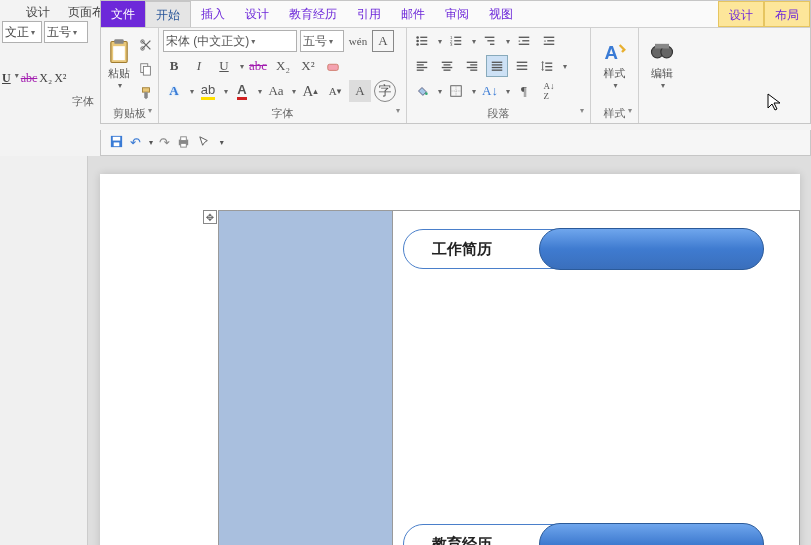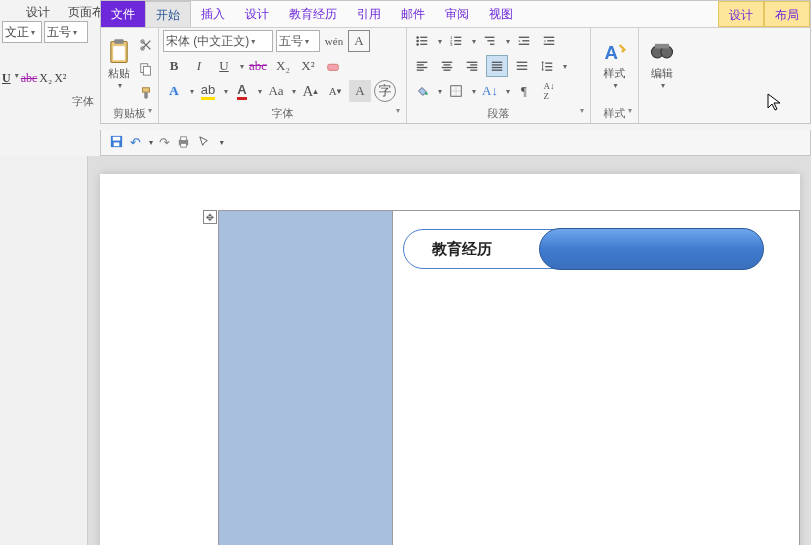--- a/index.html
+++ b/index.html
@@ -145,21 +145,21 @@
               </svg>
             </div>
         </div>
       </div>
       <div class="group-label">剪贴板</div>
     </div>
 
     <div class="group" style="width:248px">
       <div class="group-controls" style="flex-direction:column;gap:3px">
         <div class="row">
-          <div class="combo" style="width:110px">
+          <div class="combo" style="width:134px">
               <span>宋体 (中文正文)</span>
               <span class="dd">▾</span>
             </div>
           <div class="combo" style="width:44px">
               <span>五号</span>
               <span class="dd">▾</span>
             </div>
           <div class="btn-sm" style="font-size:11px">wén</div>
           <div class="btn-sm" style="border:1px solid #888">A</div>
         </div>
@@ -376,20 +376,24 @@
 </div>
 
 <div class="doc-area">
   <div class="left-gutter"></div>
   <div class="page">
     <div class="anchor-handle">✥</div>
     <div class="layout-table">
       <div class="side"></div>
       <div class="main">
         <div class="pill-container">
+          <span class="label">工作简历</span>
+          <div class="pill-right"></div>
+        </div>
+        <div class="pill-container">
           <span class="label">教育经历</span>
           <div class="pill-right"></div>
         </div>
       </div>
     </div>
   </div>
 </div>
 
 <svg style="position:absolute;top:92px;left:766px;pointer-events:none" width="18" height="20" viewBox="0 0 18 20">
     <path d="M2 2l0 14 4-4 3 6 2-1-3-6 6 0z" fill="#fff" stroke="#000"></path>

